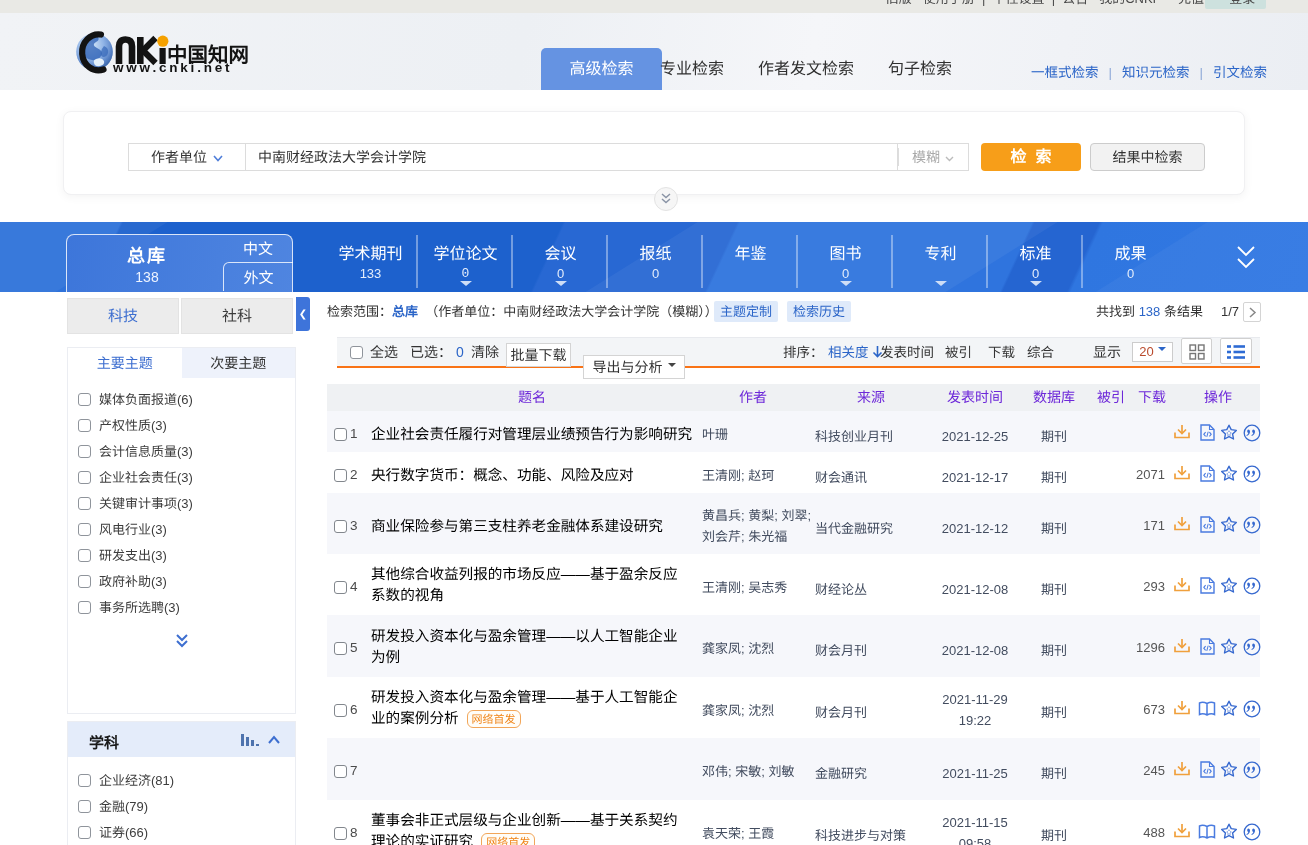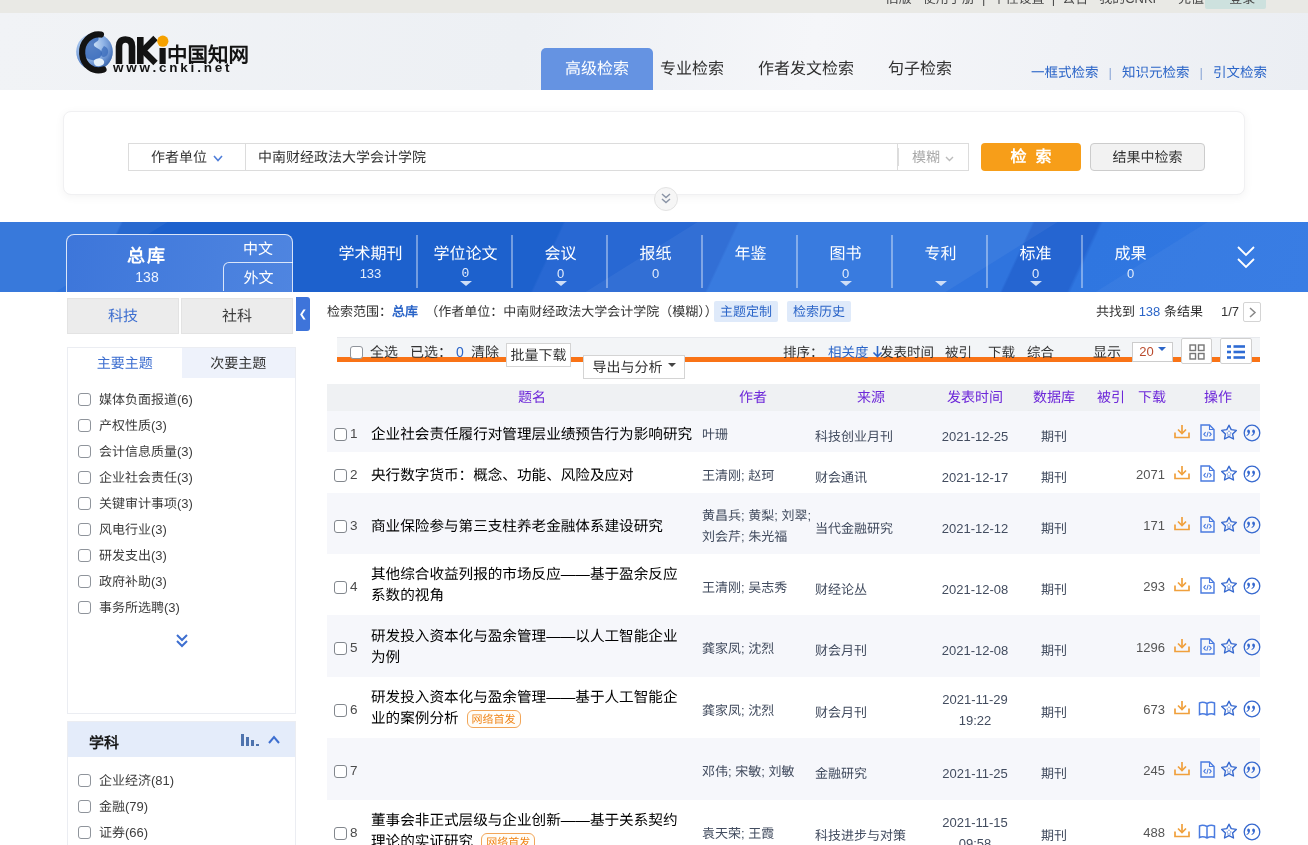--- a/index.html
+++ b/index.html
@@ -88,22 +88,22 @@
 #infoline .blue { color:#2b65c8; font-weight:bold; }
 .chip { position:absolute; top:-1px; height:21px; line-height:21px; padding:0 6px; background:#dfeafa;
   color:#2b65c8; font-size:13px; border-radius:2px; }
 #chip1 { left:387px; }
 #chip2 { left:460px; }
 #found { position:absolute; left:769px; }
 #found .n { color:#2b65c8; }
 #pg { position:absolute; left:894px; }
 #pgbtn { position:absolute; left:916px; top:0px; width:18px; height:20px; border:1px solid #d4d4d4;
   border-radius:2px; text-align:center; line-height:18px; color:#667; background:#fff; font-size:12px; }
-#toolbar { position:absolute; left:10px; top:45px; width:923px; height:25px; background:#f3f5f7;
-  border-top:1px solid #e8eaee; border-bottom:5px solid #f97316; font-size:14px; color:#333; }
+#toolbar { position:absolute; left:10px; top:45px; width:923px; height:31px; background:#f3f5f7;
+  border-top:1px solid #e8eaee; border-bottom:2px solid #f97316; font-size:14px; color:#333; }
 .tbl { position:absolute; top:0; height:29px; line-height:29px; white-space:nowrap; }
 #tb-all { left:13px; } #tb-all .ckbox { margin-right:7px; }
 #tb-sel { left:73px; } #tb-sel b { color:#2b65c8; font-weight:normal; }
 #tb-clear { left:134px; }
 .tbtn { position:absolute; top:5px; height:24px; line-height:22px; background:#fff; border:1px solid #d4d4d4; text-align:center; }
 #tb-batch { left:169px; width:65px; font-size:14px; }
 #tb-export { left:246px; width:102px;margin-top:12px; }
 #tb-export .car { border-top-color:#444; vertical-align:1px; margin-left:5px; }
 #s-lbl { left:446px; } #s-rel { left:491px; color:#2b65c8; } #s-date { left:543px; } #s-cite { left:608px; }
 #s-dl { left:651px; } #s-comp { left:690px; }
@@ -165,21 +165,21 @@
       <path d="M35 6.5 A16.5 18 0 1 0 37.5 41.5" stroke="#131313" stroke-width="6.2" fill="none" stroke-linecap="round"></path>
       <path d="M53 36 V18.5 Q53 11.5 59.5 11.5 Q66 11.5 66 18.5 V36" stroke="#131313" stroke-width="6.6" fill="none"></path>
       <path d="M74.3 9 V36" stroke="#131313" stroke-width="6.6" fill="none"></path>
       <path d="M89.5 10 L77 22.5 L89.5 35" stroke="#131313" stroke-width="6.2" fill="none"></path>
       <rect x="93.5" y="20" width="6.2" height="16" fill="#131313"></rect>
       <circle cx="96.8" cy="13.2" r="5.6" fill="#f5a100"></circle>
       <text x="101" y="34" font-size="20.5" font-weight="bold" fill="#131313">中国知网</text>
       <text x="47" y="44" font-size="13.5" font-weight="bold" fill="#131313" letter-spacing="2.8" font-family="Liberation Sans, sans-serif">www.cnki.net</text>
     </svg>
   </div>
-  <span class="tab active" style="left:541px;width:112px;">高级检索</span>
+  <span class="tab active" style="left:541px;width:121px;">高级检索</span>
   <span class="tab" style="left:660px;width:64px;">专业检索</span>
   <span class="tab" style="left:758px;width:96px;">作者发文检索</span>
   <span class="tab" style="left:888px;width:64px;">句子检索</span>
   <div id="hlinks">一框式检索<span class="sep">|</span>知识元检索<span class="sep">|</span>引文检索</div>
 </div>
 
 <div id="searcharea">
   <div id="scard">
     <div id="sform">
       <div class="sf" id="sel1">作者单位 <svg width="10" height="7" style="margin-left:2px;">

